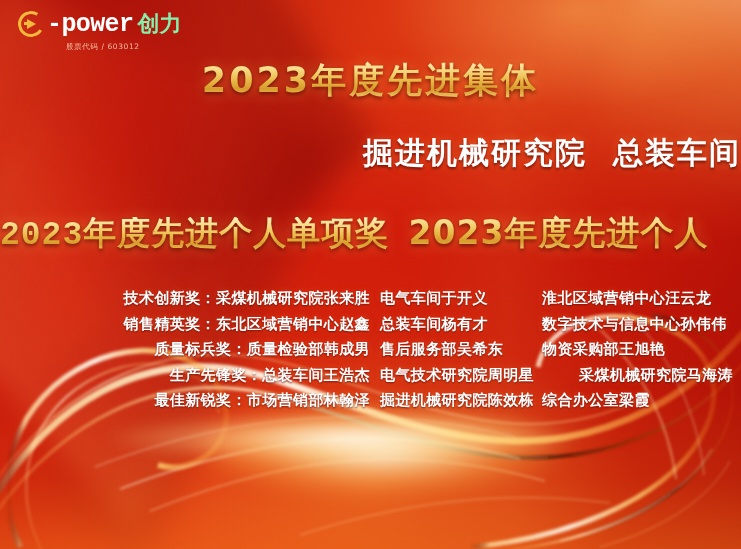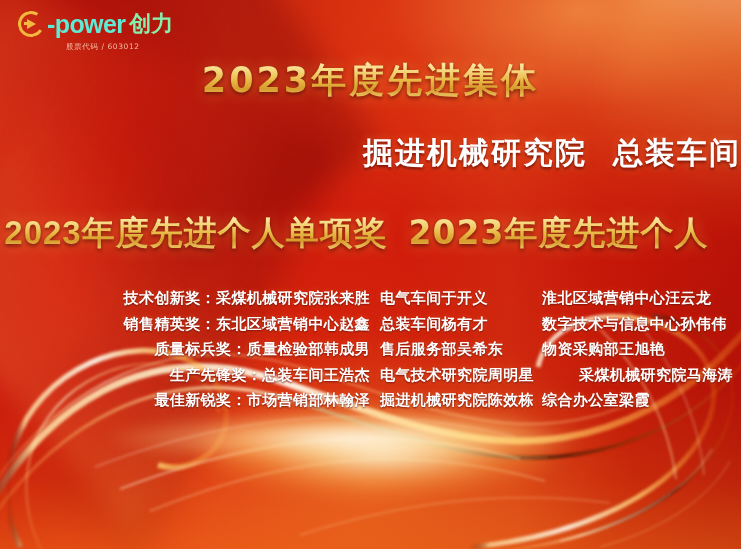--- a/index.html
+++ b/index.html
@@ -141,25 +141,25 @@
     border-bottom: 5.5px solid transparent;
     border-left: 9px solid #f2b93d;
   }
   .logo-mark .bar {
     position: absolute;
     left: 6px; top: 11px;
     width: 6px; height: 3.4px;
     background: #f2b93d;
   }
   .logo-word {
-    font-family: Liberation Sans, sans-serif;
+    font-family: Liberation Mono, monospace;
     font-weight: 700;
     font-size: 25px;
     letter-spacing: -0.6px;
-    color: #5eead4;
+    color: #ffffff;
     line-height: 1;
     margin-left: 1px;
   }
   .logo-cn {
     font-family: "DejaVu Sans", sans-serif;
     font-weight: 700;
     font-size: 22px;
     color: #86efac;
     line-height: 1;
     margin-left: 2px;
@@ -211,22 +211,21 @@
   .title2 .gap { display: inline-block; width: 26px; }
 
   .headrow {
     position: absolute;
     left: 0; right: 0; top: 215px;
     display: flex;
     align-items: baseline;
   }
   .head-left {
     flex: 0 0 392px;
-    text-align: center;
-    font-family: Liberation Sans, sans-serif;
+    font-family: Liberation Mono, monospace;
     font-weight: 700;
     font-size: 33px;
     letter-spacing: 1px;
     line-height: 1.1;
   }
   .head-right {
     flex: 1 1 auto;
     text-align: center;
     font-family: "DejaVu Sans", sans-serif;
     font-weight: 700;

